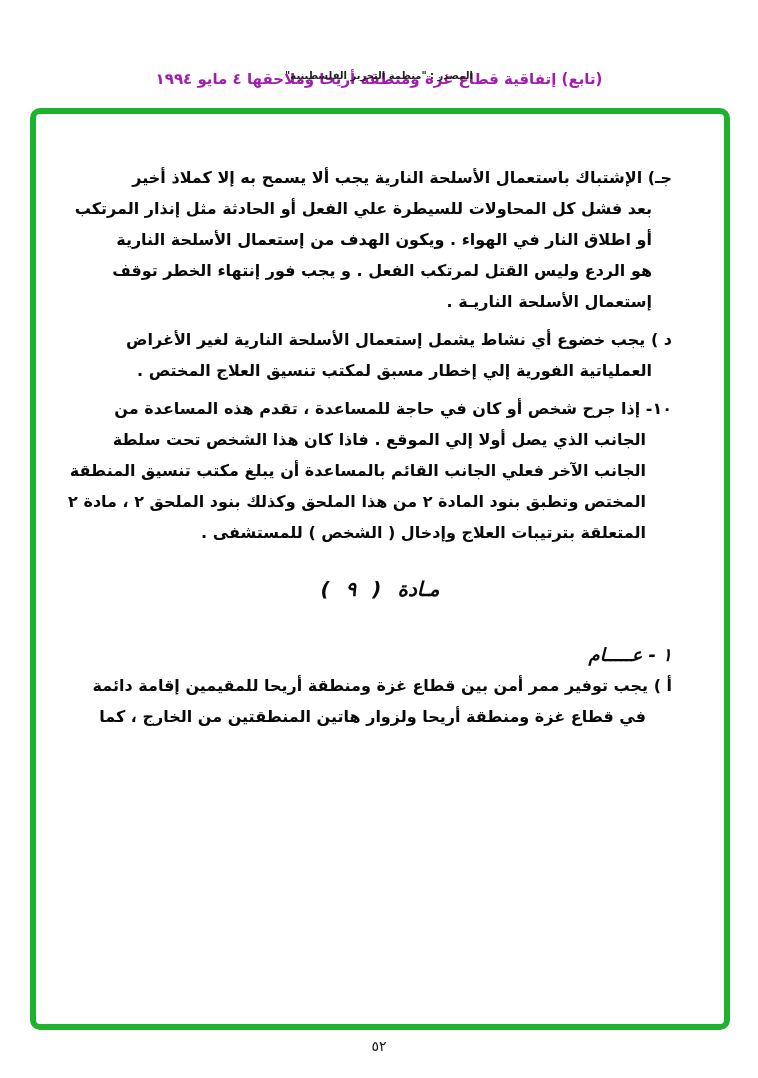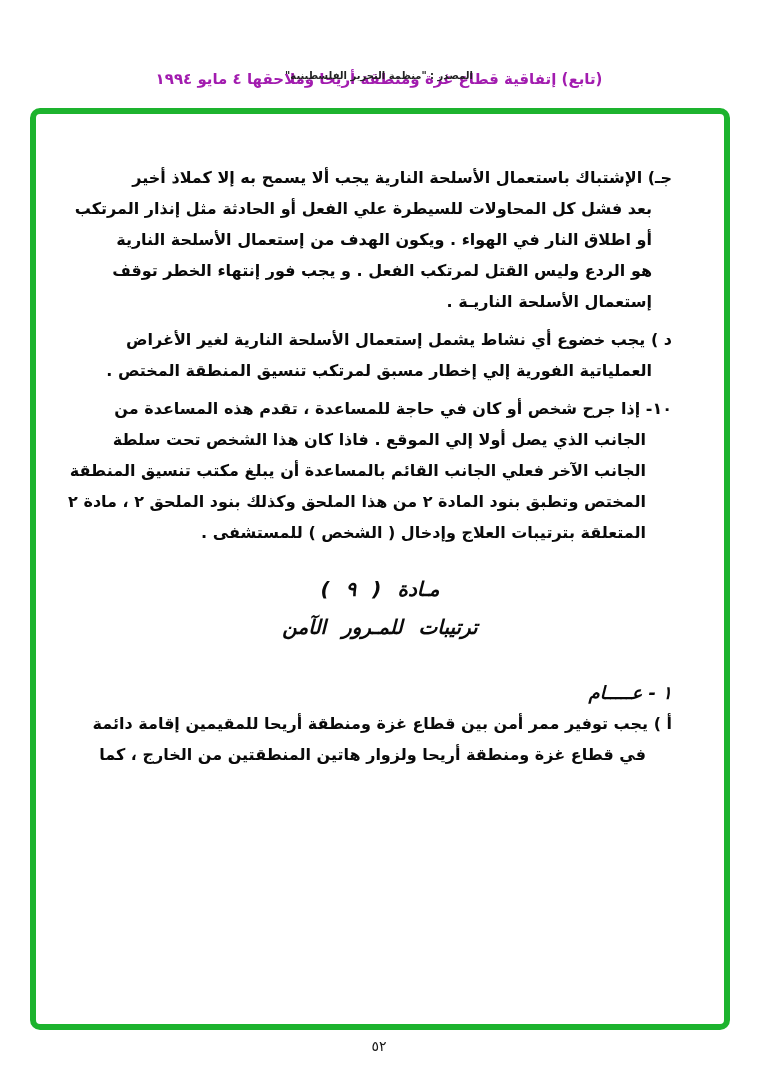--- a/index.html
+++ b/index.html
@@ -75,34 +75,33 @@
     <div class="para">
       <div class="line">جـ) الإشتباك باستعمال الأسلحة النارية يجب ألا يسمح به إلا كملاذ أخير</div>
       <div class="line ind">بعد فشل كل المحاولات للسيطرة علي الفعل أو الحادثة مثل إنذار المرتكب</div>
       <div class="line ind">أو اطلاق النار في الهواء . ويكون الهدف من إستعمال الأسلحة النارية</div>
       <div class="line ind">هو الردع وليس القتل لمرتكب الفعل . و يجب فور إنتهاء الخطر توقف</div>
       <div class="line ind">إستعمال الأسلحة الناريـة .</div>
     </div>
 
     <div class="para">
       <div class="line">د ) يجب خضوع أي نشاط يشمل إستعمال الأسلحة النارية لغير الأغراض</div>
-      <div class="line ind">العملياتية الفورية إلي إخطار مسبق لمرتكب تنسيق المنطقة المختص .</div>
+      <div class="line ind">العملياتية الفورية إلي إخطار مسبق لمكتب تنسيق العلاج المختص .</div>
     </div>
 
     <div class="para para-10">
       <div class="line">١٠- إذا جرح شخص أو كان في حاجة للمساعدة ، تقدم هذه المساعدة من</div>
       <div class="line ind2">الجانب الذي يصل أولا إلي الموقع . فاذا كان هذا الشخص تحت سلطة</div>
       <div class="line ind2">الجانب الآخر فعلي الجانب القائم بالمساعدة أن يبلغ مكتب تنسيق المنطقة</div>
       <div class="line ind2">المختص وتطبق بنود المادة ٢ من هذا الملحق وكذلك بنود الملحق ٢ ، مادة ٢</div>
       <div class="line ind2">المتعلقة بترتيبات العلاج وإدخال ( الشخص ) للمستشفى .</div>
     </div>
 
     <div class="heading">
       <div class="h-line">مـادة ( ٩ )</div>
-      <div class="h-line">ترتيبات للمـرور الآمن</div>
     </div>
 
     <div class="section-label">١ - عـــــام</div>
 
     <div class="para clause-a">
       <div class="line">أ ) يجب توفير ممر أمن بين قطاع غزة ومنطقة أريحا للمقيمين إقامة دائمة</div>
       <div class="line ind2">في قطاع غزة ومنطقة أريحا ولزوار هاتين المنطقتين من الخارج ، كما</div>
     </div>
 
   </div>

